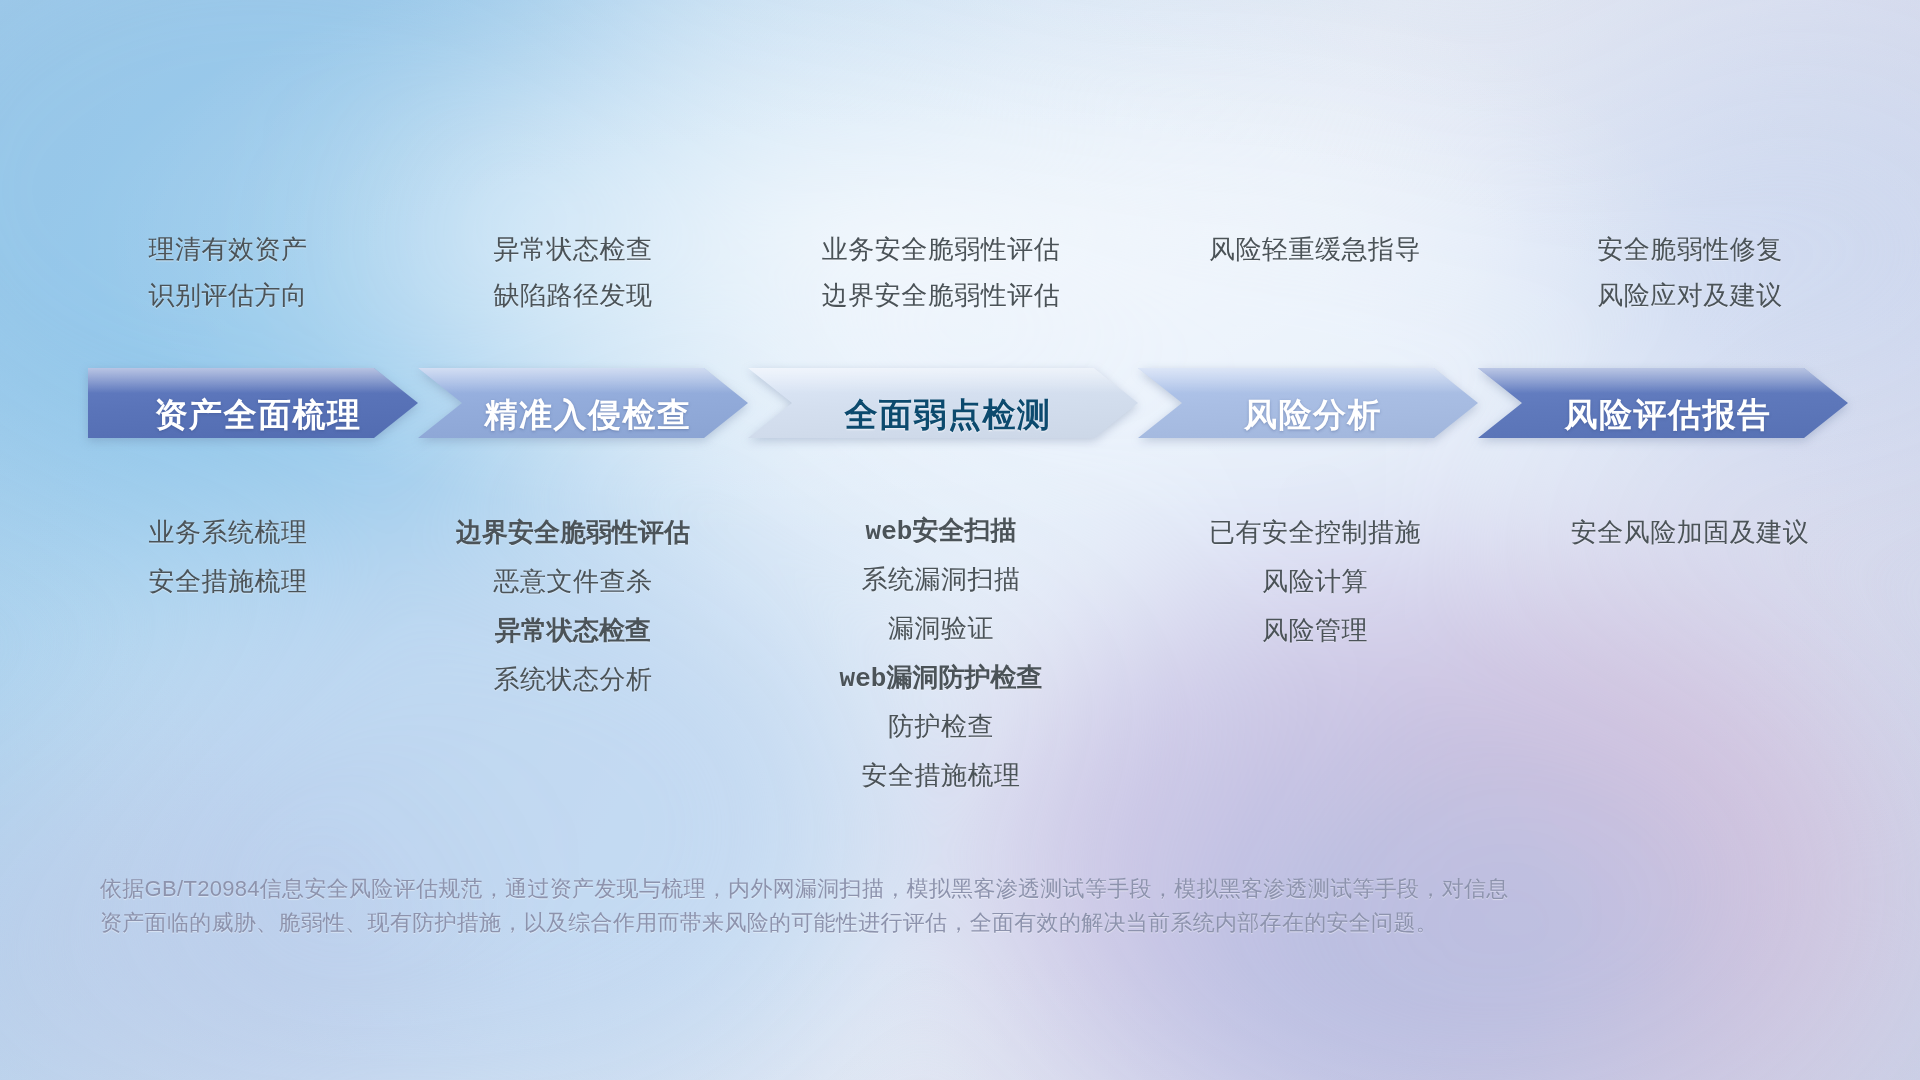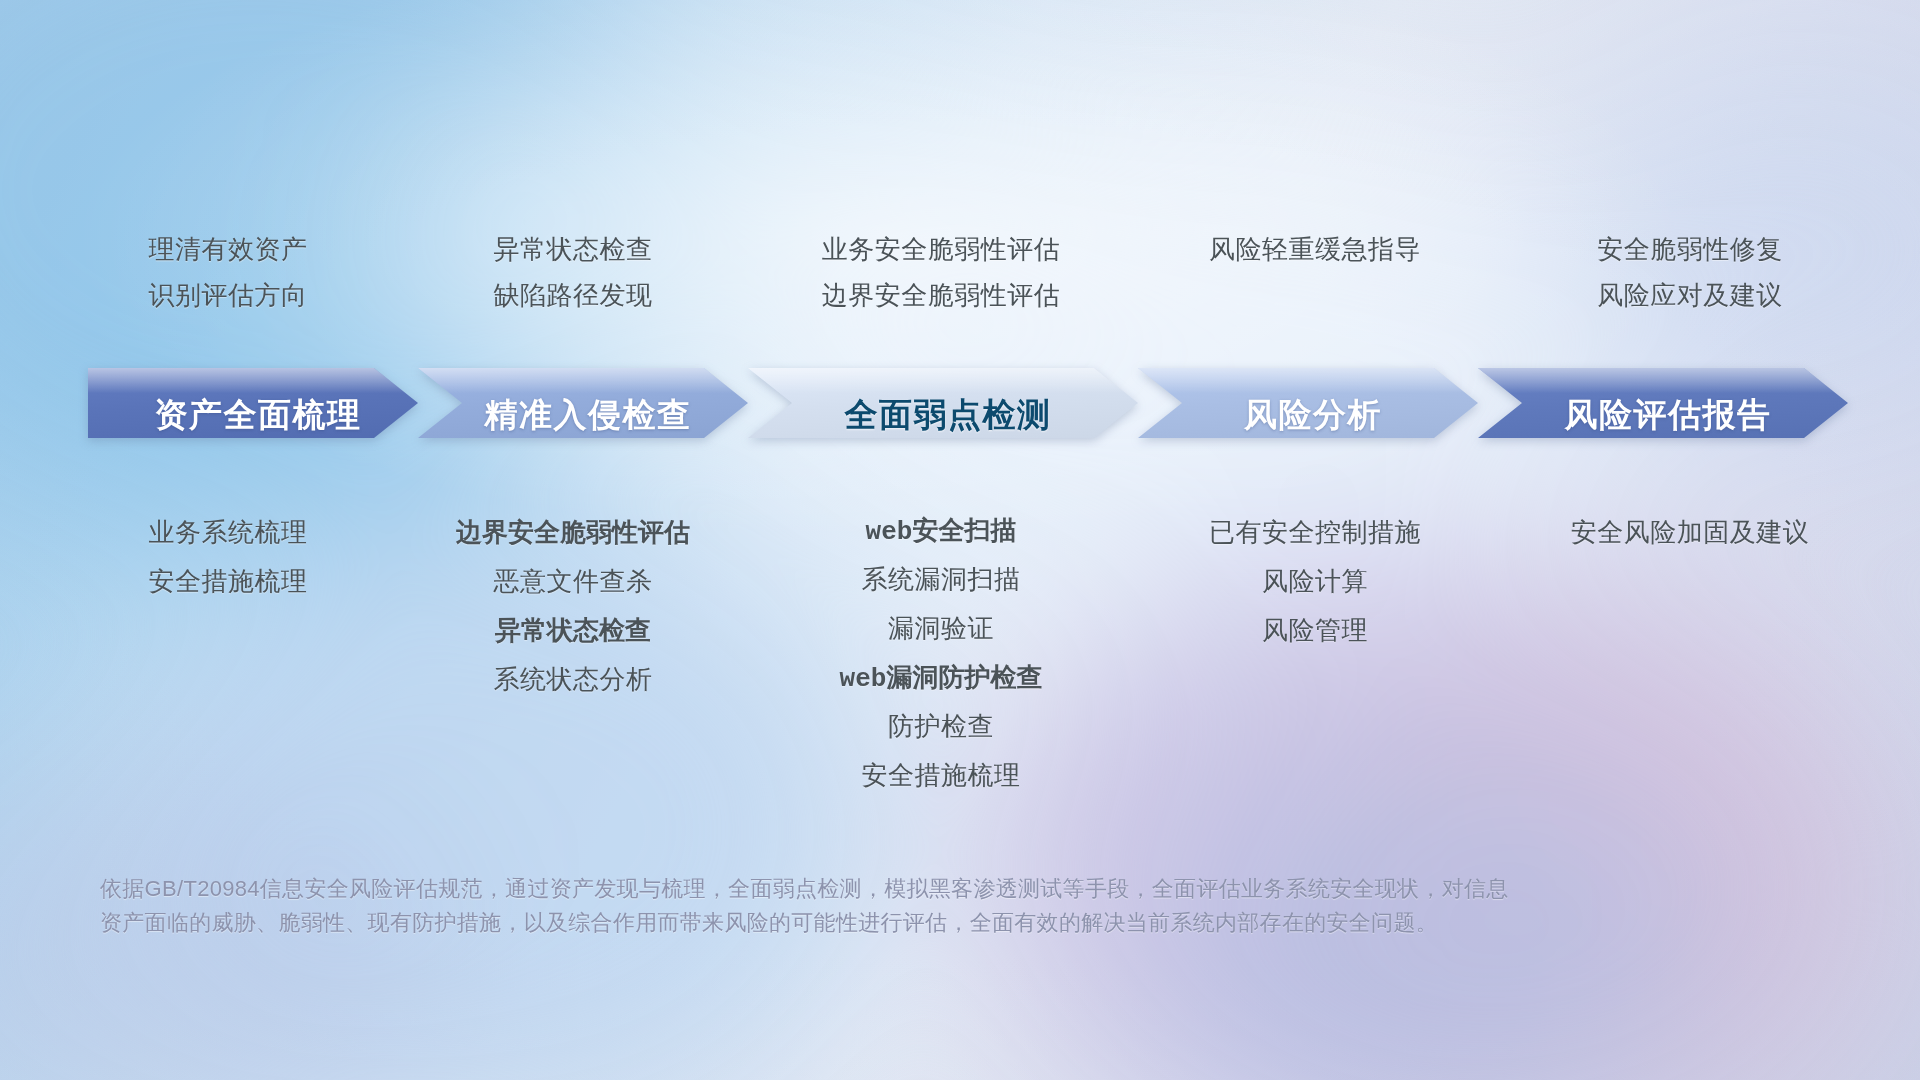--- a/index.html
+++ b/index.html
@@ -260,18 +260,18 @@
           <span class="ln">已有安全控制措施</span>
           <span class="ln">风险计算</span>
           <span class="ln">风险管理</span>
         </div>
         <div class="bot-cell" style="position: absolute; left: 1430px; width: 520px;">
           <span class="ln">安全风险加固及建议</span>
         </div>
       </div>
 
     <div class="footer">
-      <span class="fl">依据GB/T20984信息安全风险评估规范，通过资产发现与梳理，全面弱点检测，模拟黑客渗透测试等手段，全面评估业务系统安全现状，对信息</span>
+      <span class="fl">依据GB/T20984信息安全风险评估规范，通过资产发现与梳理，内外网漏洞扫描，模拟黑客渗透测试等手段，模拟黑客渗透测试等手段，对信息</span>
       <span class="fl">资产面临的威胁、脆弱性、现有防护措施，以及综合作用而带来风险的可能性进行评估，全面有效的解决当前系统内部存在的安全问题。</span>
     </div>
 
   </div>
 </div>
 
 </body></html>

